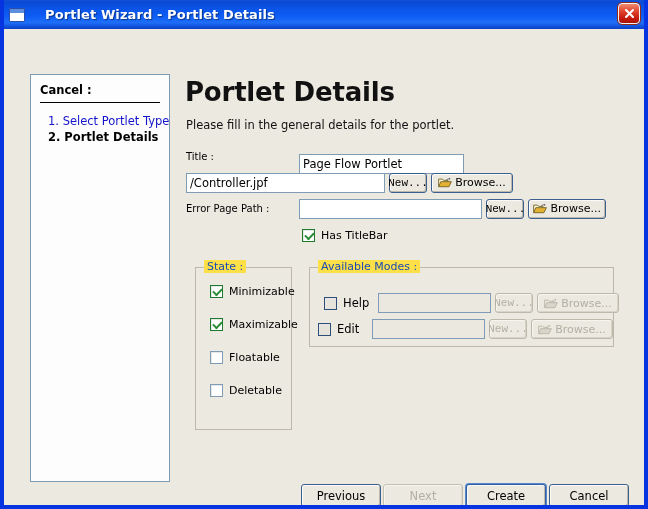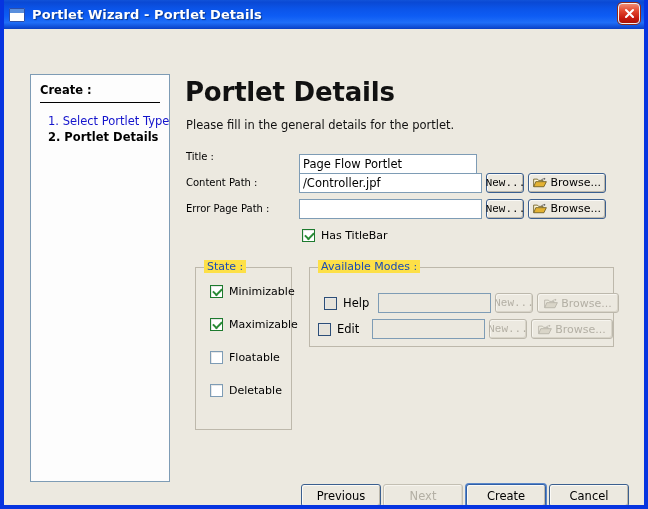--- a/index.html
+++ b/index.html
@@ -24,20 +24,21 @@
   #titlebar {
     position: relative;
     height: 29px;
     background: linear-gradient(to bottom,
         #1152d8 0%, #0a49d4 8%, #0b54e8 30%,
         #0d5cf4 55%, #1f6ef8 78%, #0d48cf 96%, #0a3fc0 100%);
     display: flex;
     align-items: center;
     box-sizing: border-box;
     padding-left: 5px;
+    gap: 13px;
   }
   #win-icon {
     width: 16px;
     height: 14px;
     background: #ffffff;
     border: 1px solid #2c4ea8;
     box-sizing: border-box;
     border-radius: 1px;
     flex: 0 0 auto;
     position: relative;
@@ -294,36 +295,35 @@
     <div id="close-button">
       <svg width="11" height="11" viewBox="0 0 11 11">
         <path d="M2 2 L9 9 M9 2 L2 9" stroke="#ffffff" stroke-width="2.1" stroke-linecap="round" fill="none"></path>
       </svg>
     </div>
   </div>
 
   <div id="content">
 
     <div id="steps-panel">
-      <div id="steps-heading">Create :</div>
+      <div id="steps-heading">Cancel :</div>
       <div id="steps-rule"></div>
       <div class="step-item link">1. Select Portlet Type</div>
       <div class="step-item current">2. Portlet Details</div>
     </div>
 
     <div id="page-subtitle">Please fill in the general details for the portlet.</div>
     <div id="page-title">Portlet Details</div>
 
     <div class="form-row" style="top:117px;">
       <div class="form-label">Title :</div>
-      <input class="text-input" style="width: 178px; margin-top: 14px;" type="text" value="Page Flow Portlet">
+      <input class="text-input" style="width: 165px; margin-top: 14px;" type="text" value="Page Flow Portlet">
     </div>
 
     <div class="form-row" style="top:143px;">
-      <div class="form-label">Content Path :</div>
       <input class="text-input" style="width: 199px;" type="text" value="/Controller.jpf">
       <div class="btn btn-new" style="margin-left:4px;">New...</div>
       <div class="btn btn-browse" style="margin-left:4px;">
         <svg class="folder-icon" viewBox="0 0 16 13">
           <path d="M0.5 11.5 L0.5 2.5 L5 2.5 L6.3 4 L11.5 4 L11.5 5.6" fill="#fdf6d8" stroke="#6b5a1e" stroke-width="1"></path>
           <path d="M3 5.5 L15.5 5.5 L12.6 11.5 L0.6 11.5 Z" fill="#e3b233" stroke="#6b5a1e" stroke-width="1"></path>
           <path d="M9.5 3.4 Q12.3 1.2 13.6 2.6" stroke="#4a4a4a" stroke-width="0.9" fill="none"></path>
           <path d="M13.2 0.9 L14.6 2.5 L12.6 3.0 Z" fill="#4a4a4a"></path>
         </svg>
         <span>Browse...</span>

